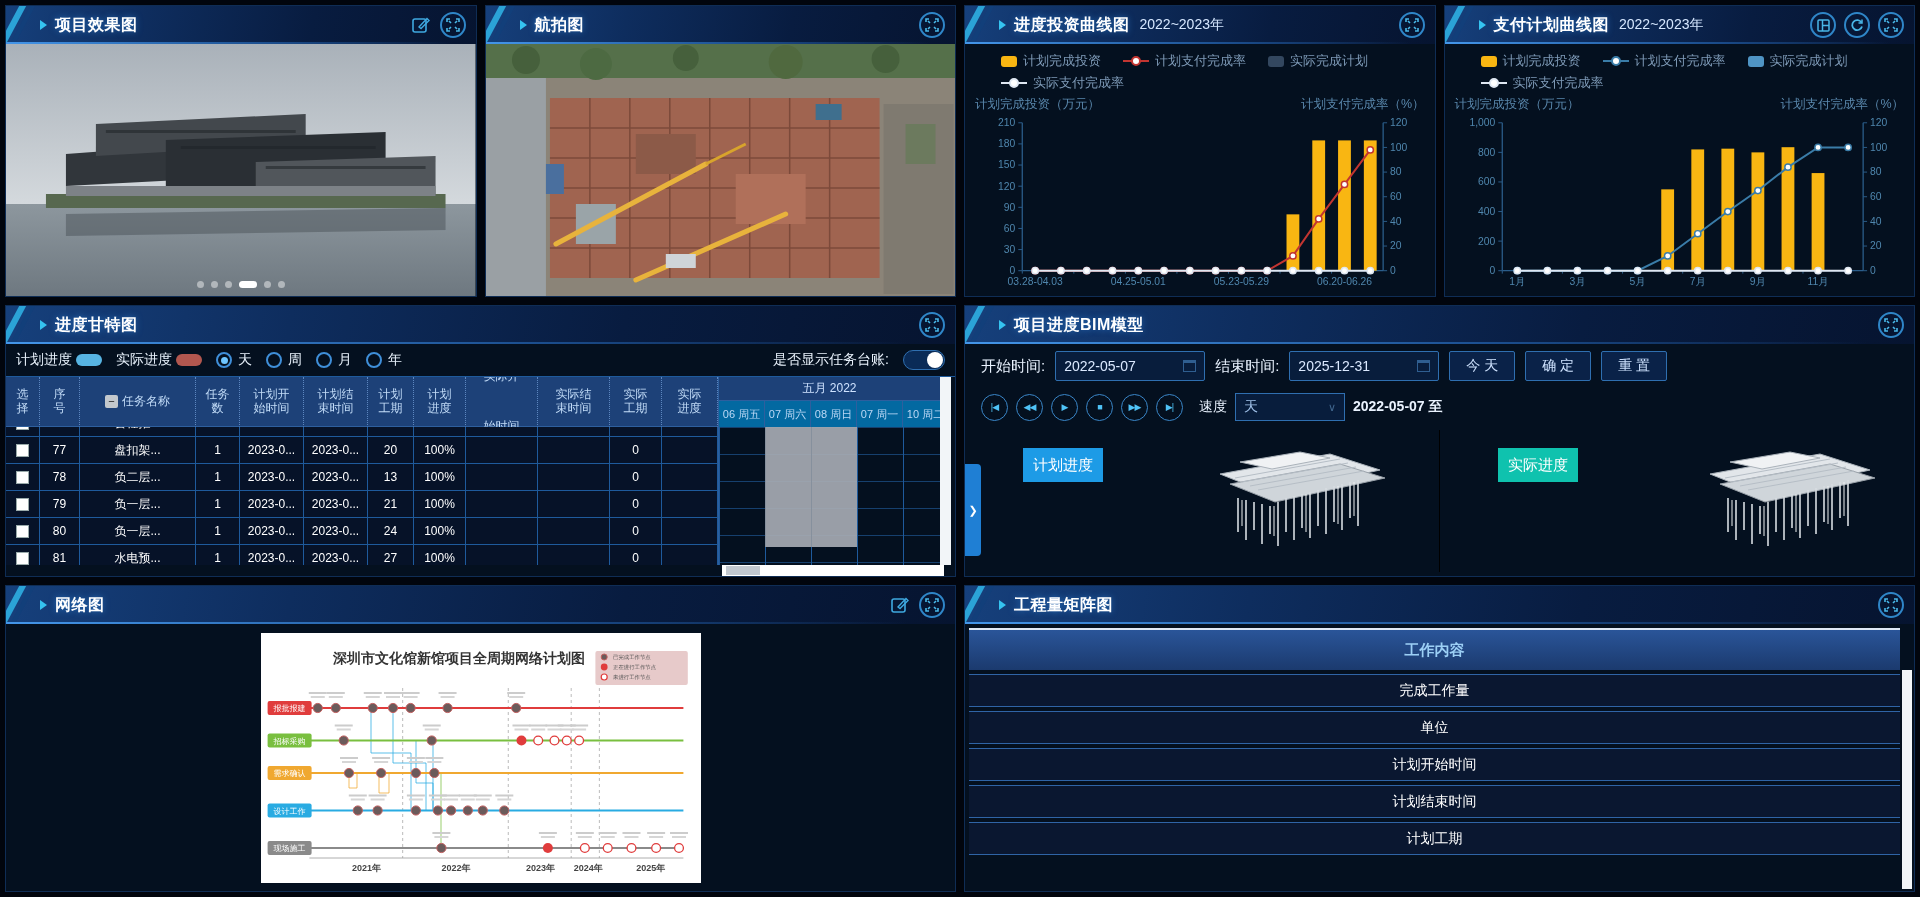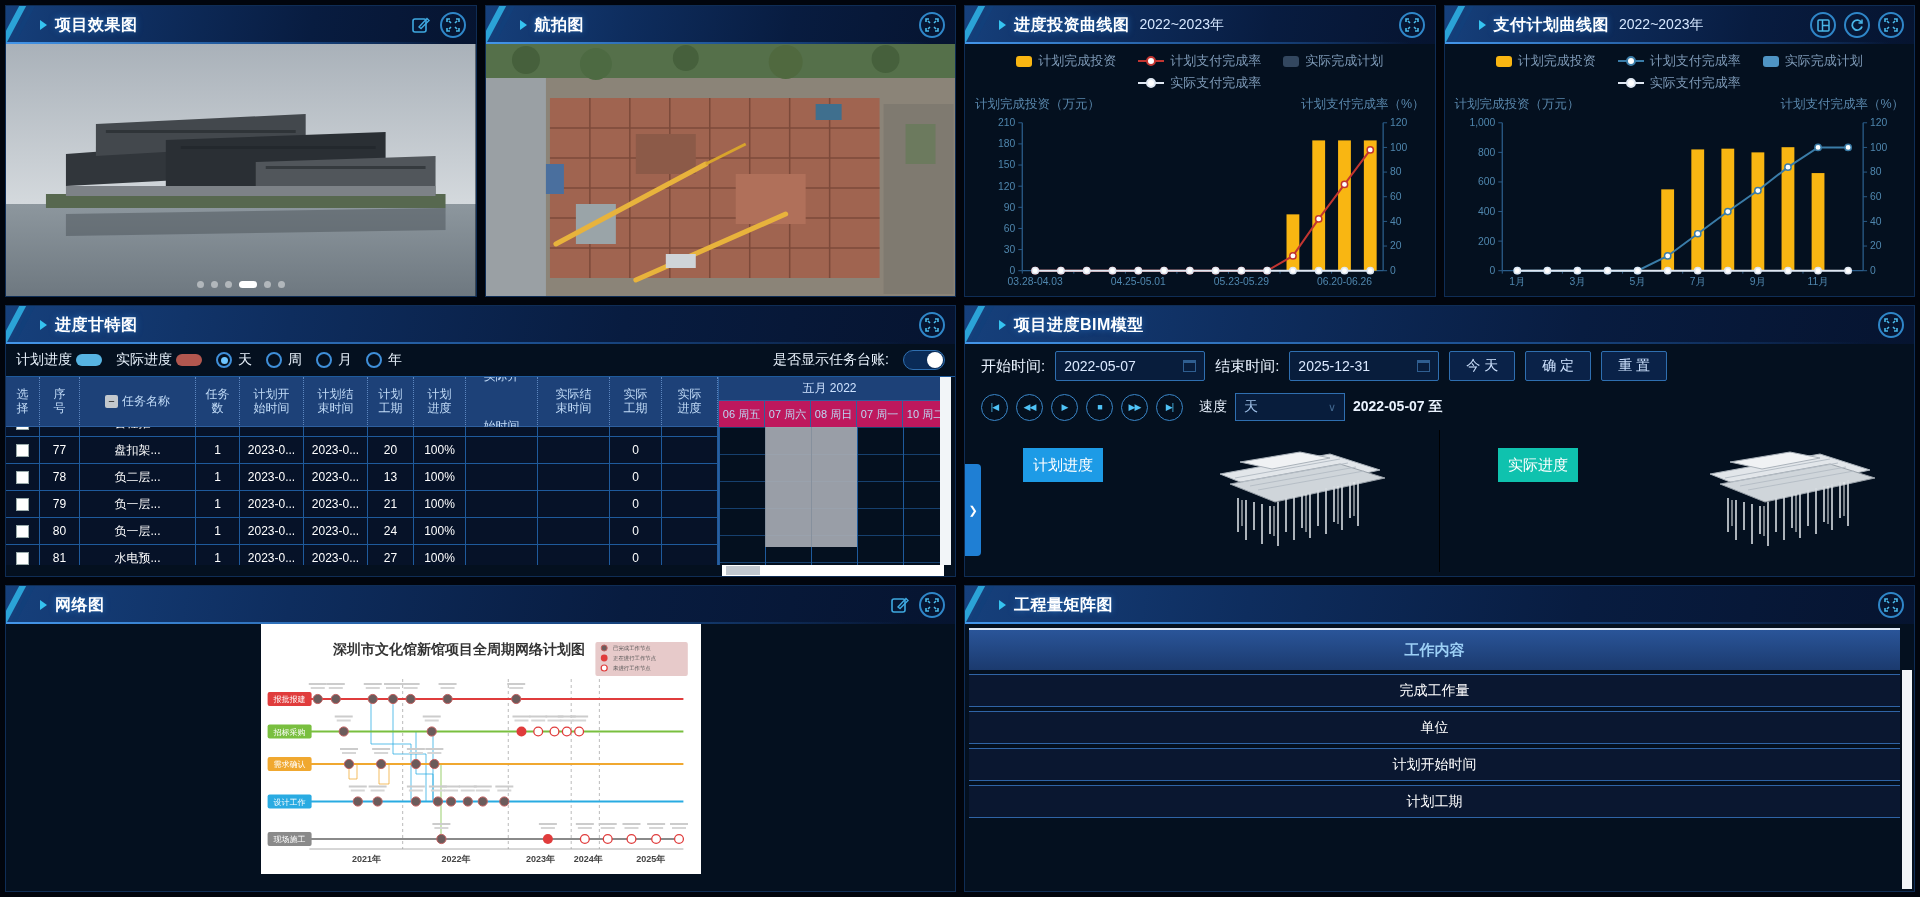--- a/index.html
+++ b/index.html
@@ -19,21 +19,21 @@
   .tri { width:0; height:0; border-left:7px solid #35c3f0; border-top:5px solid transparent; border-bottom:5px solid transparent; margin-right:8px; }
   .ptitle { color:#ffffff; font-weight:bold; font-size:16px; letter-spacing:.5px; text-shadow:0 0 6px rgba(60,160,255,.5); }
   .psub { color:#d6e7ff; font-size:14px; margin-left:10px; }
   .ph .sp { flex:1; }
   .hicons { display:flex; align-items:center; gap:8px; margin-right:10px; }
   .cicon { width:26px; height:26px; border:2px solid #2f86c8; border-radius:50%; display:flex; align-items:center; justify-content:center; }
   .sqicon { width:22px; height:22px; display:flex; align-items:center; justify-content:center; }
   .pb { flex:1; position:relative; overflow:hidden; }
   
   .chart-wrap { display:flex; flex-direction:column; height:100%; padding:2px 6px 0; }
-  .clegend { display:flex; flex-wrap:wrap; justify-content:center; column-gap:22px; row-gap:4px; padding:6px 30px 2px; }
+  .clegend { display:flex; flex-wrap:wrap; justify-content:flex-start; column-gap:22px; row-gap:4px; padding:6px 30px 2px; }
   .clegend .li { display:flex; align-items:center; gap:6px; color:#7f9bb8; font-size:13px; cursor:pointer; }
   .swatch { width:16px; height:11px; border-radius:3px; }
   .lmark { position:relative; width:26px; height:10px; display:flex; align-items:center; }
   .lmark .ln { width:100%; height:2px; }
   .lmark .dt { position:absolute; left:8px; top:0; width:10px; height:10px; border-radius:50%; background:#fff; border:2px solid; }
   .axtitles { display:flex; justify-content:space-between; color:#5a88ad; font-size:12.5px; padding:2px 4px; }
   .csvg { flex:1; width:100%; }
   
   .gctrl { height:32px; flex:0 0 32px; display:flex; align-items:center; gap:14px; padding:0 10px; color:#e8f1fb; font-size:14px; }
   .pill { width:26px; height:12px; border-radius:7px; margin-left:4px; }
@@ -46,21 +46,21 @@
   .gtable { width:712px; flex:0 0 712px; display:flex; flex-direction:column; font-size:12px; }
   .ghead { display:flex; height:50px; flex:0 0 50px; background:#1d4178; color:#c2dcf8; }
   .gh { border-right:1px dotted #5d87c0; border-bottom:1px solid #2e5f9e; display:flex; flex-direction:column; align-items:center; justify-content:center; line-height:1.15; text-align:center; }
   .minusbox { width:13px; height:13px; background:#c3c8cd; color:#222; font-size:11px; line-height:12px; text-align:center; border-radius:2px; margin-right:4px; }
   .gbody { flex:1; overflow:hidden; }
   .grow { display:flex; height:27px; background:#061228; color:#ffffff; }
   .gc { border-right:1px solid #1e5a9c; border-bottom:1px solid #1e5a9c; display:flex; align-items:center; justify-content:center; overflow:hidden; white-space:nowrap; }
   .cb { width:13px; height:13px; background:#ffffff; border:1px solid #9aa; }
   .calzone { width:222px; flex:0 0 222px; display:flex; flex-direction:column; overflow:hidden; border-left:1px solid #2e5f9e; }
   .calmonth { height:24px; flex:0 0 24px; background:#1d4178; color:#cfe3ff; font-size:12px; display:flex; align-items:center; justify-content:center; border-bottom:1px solid #2e5f9e; }
-  .caldays { height:26px; flex:0 0 26px; display:flex; background:#be185d; color:#bcd8f5; font-size:11px; }
+  .caldays { height:26px; flex:0 0 26px; display:flex; background:#0369a1; color:#bcd8f5; font-size:11px; }
   .cald { flex:0 0 46px; border-right:1px solid #2e5f9e; display:flex; align-items:center; justify-content:center; white-space:nowrap; }
   .calbody { flex:1; position:relative;
     background-image:repeating-linear-gradient(90deg,#1e5a9c 0 1px,transparent 1px 46px),
                      repeating-linear-gradient(180deg,#16406e 0 1px,transparent 1px 27px); }
   .wkband { position:absolute; top:0; bottom:18px; left:46px; width:92px; background:#a6abb3; opacity:.92;
     background-image:repeating-linear-gradient(90deg,#8f959e 0 1px,transparent 1px 46px); }
   .vscroll { width:11px; flex:0 0 11px; background:#f2f5f8; }
   .hscroll { height:11px; flex:0 0 11px; background:#04101f; position:relative; }
   .hscroll .track { position:absolute; right:11px; width:222px; top:0; bottom:0; background:#ffffff; }
   .hscroll .thumb { position:absolute; left:4px; top:1px; bottom:1px; width:34px; background:#c2c8cf; }
@@ -78,21 +78,21 @@
     display:flex; align-items:center; justify-content:space-between; padding:0 8px; }
   .bimbody { flex:1; display:flex; position:relative; }
   .sidetab { position:absolute; left:0; top:38px; width:16px; height:92px; background:#1f7fd4; border-radius:0 4px 4px 0;
     color:#fff; display:flex; align-items:center; justify-content:center; font-size:11px; }
   .bimhalf { flex:1; position:relative; display:flex; }
   .bimdivider { width:1px; background:#000; margin:4px 0; }
   .modebtn { position:absolute; left:58px; top:22px; height:34px; padding:0 10px; color:#fff; font-size:15px;
     display:flex; align-items:center; }
   .bimmodel { position:absolute; top:10px; }
   
-  .netwrap { height:100%; display:flex; align-items:flex-start; justify-content:center; }
+  .netwrap { height:100%; display:flex; align-items:center; justify-content:center; }
   .netimg { width:440px; height:250px; background:#ffffff; }
   
   .mwrap { height:100%; padding:4px 2px 0 4px; position:relative; }
   .mhead { height:42px; background:linear-gradient(180deg,#2a5599,#1b3a6e); border-top:2px solid #dfe8f4;
     color:#9ccff5; font-size:15px; font-weight:bold; display:flex; align-items:center; justify-content:center; margin-right:12px; }
   .mrow { height:33px; margin-top:4px; margin-right:12px; background:#0a1730; border-top:1px solid #2f64a6; border-bottom:1px solid #2f64a6;
     color:#ffffff; font-size:14px; display:flex; align-items:center; justify-content:center; }
   .mscroll { position:absolute; right:2px; top:46px; bottom:2px; width:10px; background:#f2f5f8; }
   .dotsrow { position:absolute; bottom:8px; left:0; right:0; display:flex; justify-content:center; gap:7px; align-items:center; }
   .cdot { width:7px; height:7px; border-radius:4px; background:rgba(255,255,255,.45); }
@@ -958,20 +958,21 @@
         </span>
       </div>
     </div>
     <div class="pb">
       <div class="mwrap" id="matrixWrap">
         <div class="mhead">工作内容</div>
         <div id="matrixRows">
             <div class="mrow">完成工作量</div>
             <div class="mrow">单位</div>
             <div class="mrow">计划开始时间</div>
+            <div class="mrow">计划结束时间</div>
             <div class="mrow">计划工期</div>
           </div>
         <div class="mscroll"></div>
       </div>
     </div>
   </div>
 
 </div>
 
 <svg width="0" height="0" style="position:absolute">

